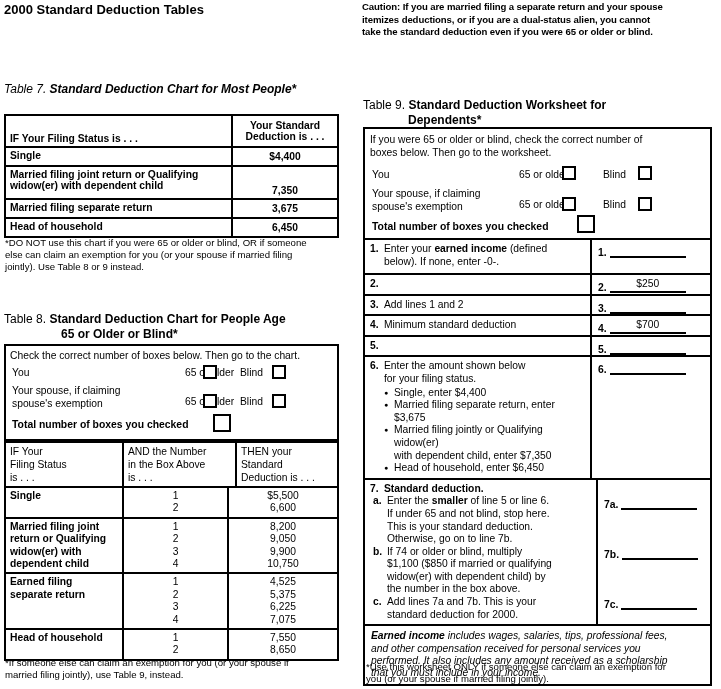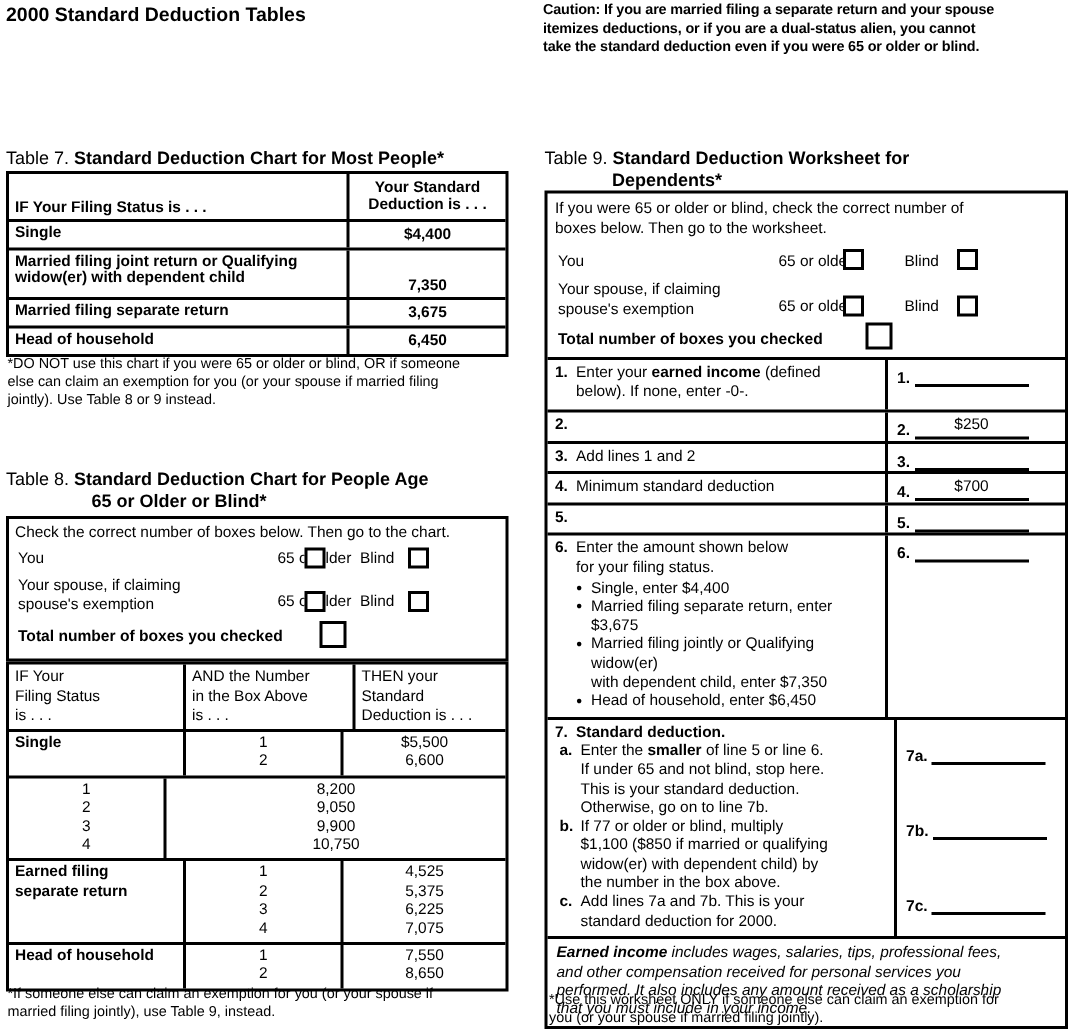--- a/index.html
+++ b/index.html
@@ -76,21 +76,21 @@
   .t9-footnote{left:366px;top:661px;width:348px;}
 </style>
 </head>
 <body>
 
 <div class="abs doc-title">2000 Standard Deduction Tables</div>
 <div class="abs caution">Caution: If you are married filing a separate return and your spouse
 itemizes deductions, or if you are a dual-status alien, you cannot
 take the standard deduction even if you were 65 or older or blind.</div>
 
-<div class="abs tbl-heading" style="left:4px;top:98px;"><span>Table 7. </span><span class="ttl">Standard Deduction Chart for Most People*</span></div>
+<div class="abs tbl-heading" style="left:4px;top:82px;font-style:italic;"><span>Table 7. </span><span class="ttl">Standard Deduction Chart for Most People*</span></div>
 
 <div class="abs t7-box">
   <div class="t7-row t7-head">
     <div class="t7-c1">IF Your Filing Status is . . .</div>
     <div class="t7-c2 pre">Your Standard
 Deduction is . . .</div>
   </div>
   <div class="t7-row t7-r0">
     <div class="t7-c1 pre">Single</div>
     <div class="t7-c2">$4,400</div>
@@ -148,20 +148,24 @@
 Deduction is . . .</div>
   </div>
   <div class="t8-row">
     <div class="t8-s pre">Single</div>
     <div class="t8-n pre">1
 2</div>
     <div class="t8-a pre">$5,500
 6,600</div>
   </div>
   <div class="t8-row">
+    <div class="t8-s pre">Married filing joint
+return or Qualifying
+widow(er) with
+dependent child</div>
     <div class="t8-n pre">1
 2
 3
 4</div>
     <div class="t8-a pre">8,200
 9,050
 9,900
 10,750</div>
   </div>
   <div class="t8-row">
@@ -288,21 +292,21 @@
         </div>
       <div class="sub-row">
           <span class="sub-letter">a.</span>
           <span class="ws-text"><span>Enter the </span><span class="b">smaller</span><span> of line 5 or line 6.
 If under 65 and not blind, stop here.
 This is your standard deduction.
 Otherwise, go on to line 7b.</span></span>
         </div>
       <div class="sub-row">
           <span class="sub-letter">b.</span>
-          <span class="ws-text">If 77 or older or blind, multiply
+          <span class="ws-text">If 74 or older or blind, multiply
 $1,100 ($850 if married or qualifying
 widow(er) with dependent child) by
 the number in the box above.</span>
         </div>
       <div class="sub-row">
           <span class="sub-letter">c.</span>
           <span class="ws-text">Add lines 7a and 7b. This is your
 standard deduction for 2000.</span>
         </div>
     </div>

